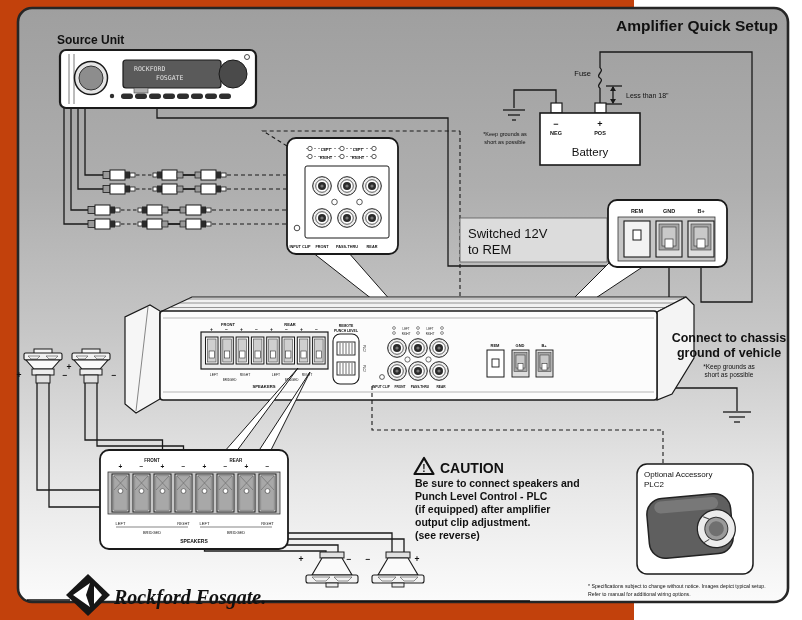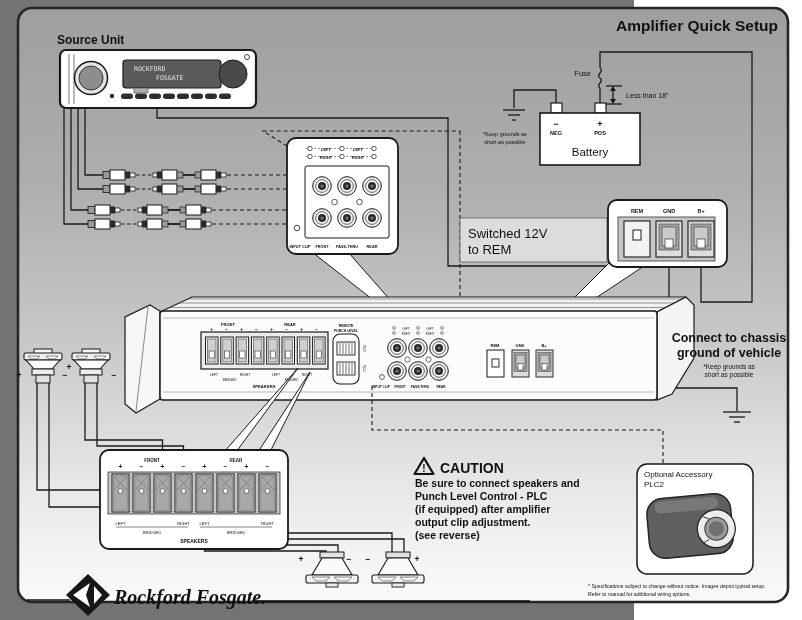--- a/index.html
+++ b/index.html
@@ -1,16 +1,16 @@
 <!DOCTYPE html>
 <html><head>
 <meta charset="utf-8">
 <style>
   html,body{margin:0;padding:0;background:#fff;}
-  .stage{width:634px;height:620px;position:relative;background:#737373;}
+  .stage{width:634px;height:620px;position:relative;background:#c2410c;}
   svg text{font-family:"Liberation Sans","DejaVu Sans",sans-serif;fill:#111;text-anchor:middle;}
   svg text.ts{text-anchor:start}
   svg text.te{text-anchor:end}
   .w{stroke:#1a1a1a;stroke-width:1.3;fill:none}
   .wd{stroke:#1a1a1a;stroke-width:1.1;fill:none;stroke-dasharray:4 3}
   .o{stroke:#1a1a1a;fill:#fff}
   .b{font-weight:bold}
   .lcd{font-family:"DejaVu Sans Mono",monospace;fill:#e2e2e2}
   .script{font-family:"Liberation Serif","DejaVu Serif",serif;font-style:italic;font-weight:bold}
 </style>

